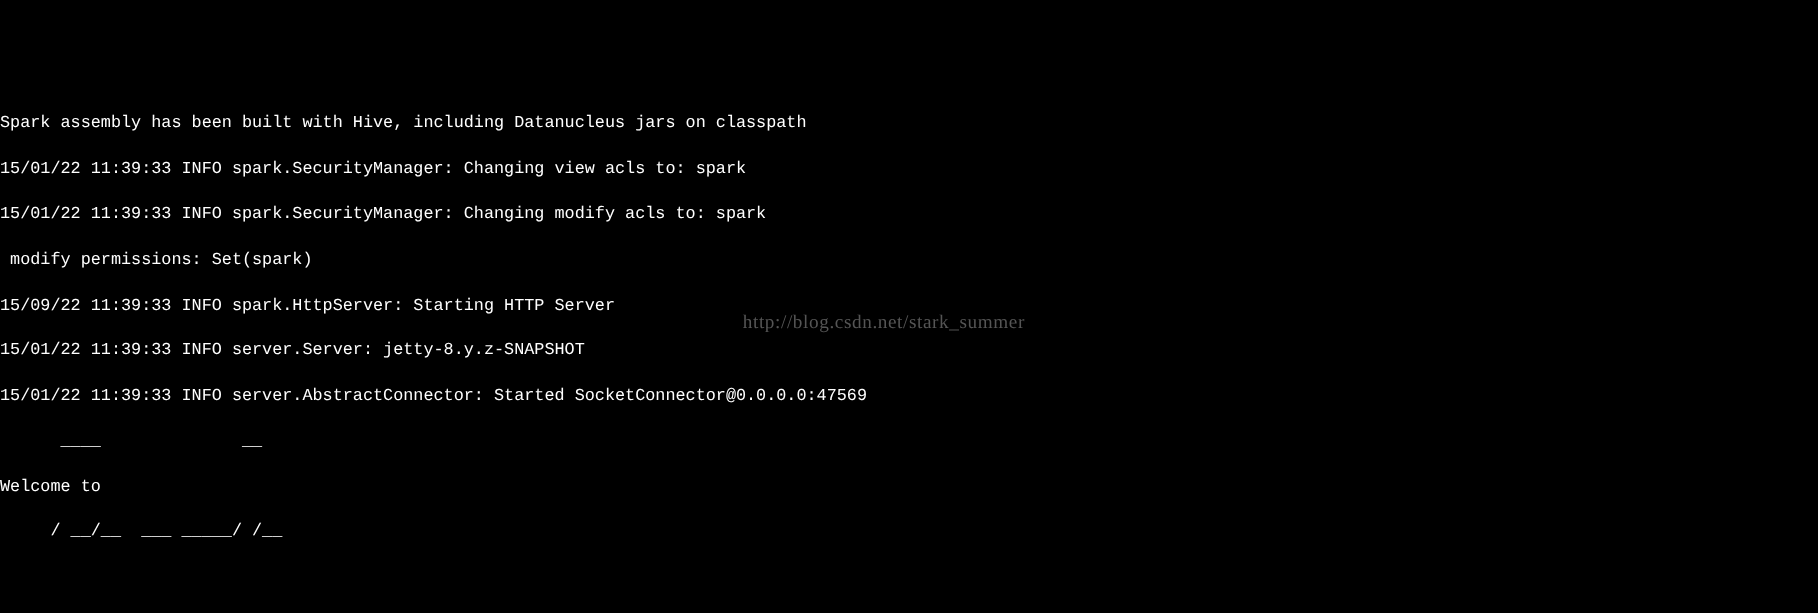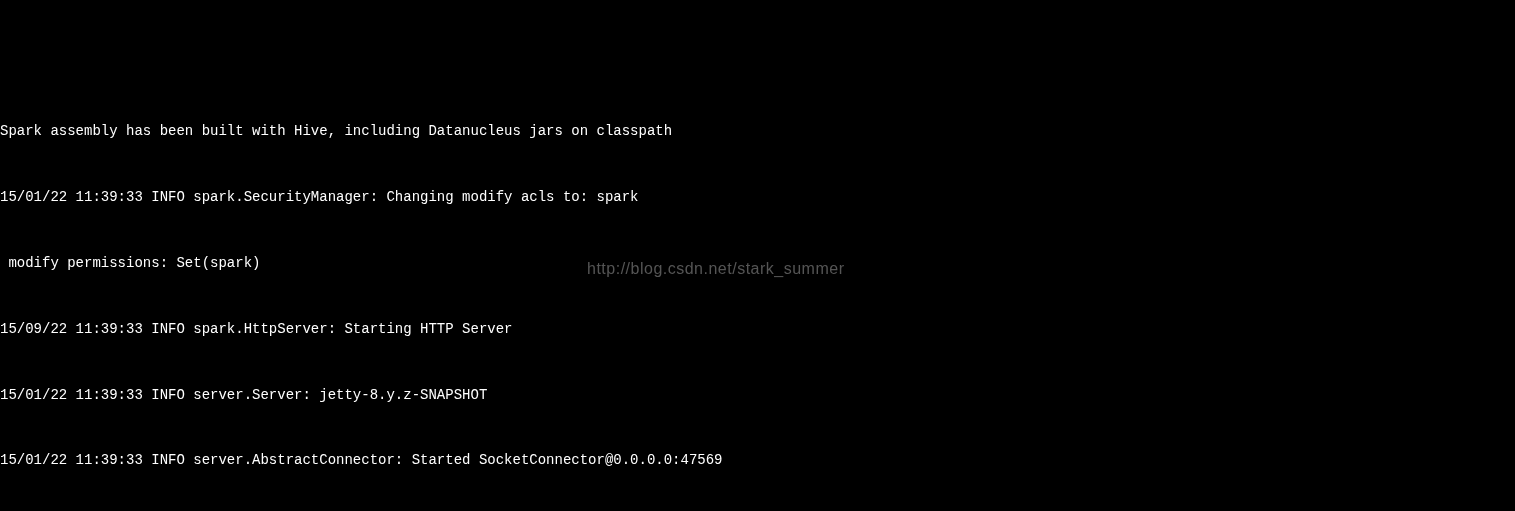--- a/index.html
+++ b/index.html
@@ -15,39 +15,39 @@
       line-height: 1.35;
       white-space: pre;
       overflow-x: auto;
       width: 1515px;
       height: 511px;
       padding: 0;
       position: relative;
     }
     .terminal-line {
       white-space: pre;
-      margin-top: 28px;
     }
     .watermark {
       position: absolute;
       color: #555555;
-      font-family: Liberation Sans, sans-serif;
+      font-family: Liberation Serif, serif;
       font-size: 16px;
       top: 258px;
-      left: 587px;
+      left: 619px;
       letter-spacing: 0.5px;
     }
   </style>
 </head>
 <body>
 
 
 
 <div>
 <div class="terminal-line">Spark assembly has been built with Hive, including Datanucleus jars on classpath</div>
+<div class="terminal-line">15/01/22 11:39:33 INFO spark.SecurityManager: Changing view acls to: spark</div>
 <div class="terminal-line">15/01/22 11:39:33 INFO spark.SecurityManager: Changing modify acls to: spark</div>
 <div class="terminal-line"> modify permissions: Set(spark)</div>
 <div class="terminal-line">15/09/22 11:39:33 INFO spark.HttpServer: Starting HTTP Server</div>
 <div class="terminal-line">15/01/22 11:39:33 INFO server.Server: jetty-8.y.z-SNAPSHOT</div>
 <div class="terminal-line">15/01/22 11:39:33 INFO server.AbstractConnector: Started SocketConnector@0.0.0.0:47569</div>
 <div class="terminal-line">      ____              __</div>
 <div class="terminal-line">Welcome to</div>
 <div class="terminal-line">     / __/__  ___ _____/ /__</div>
 
 

